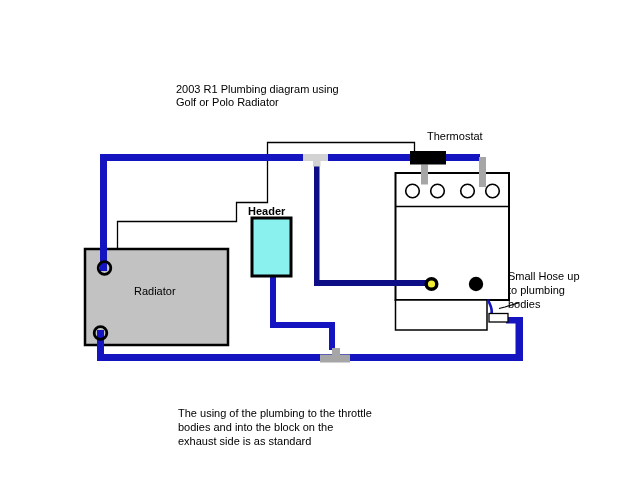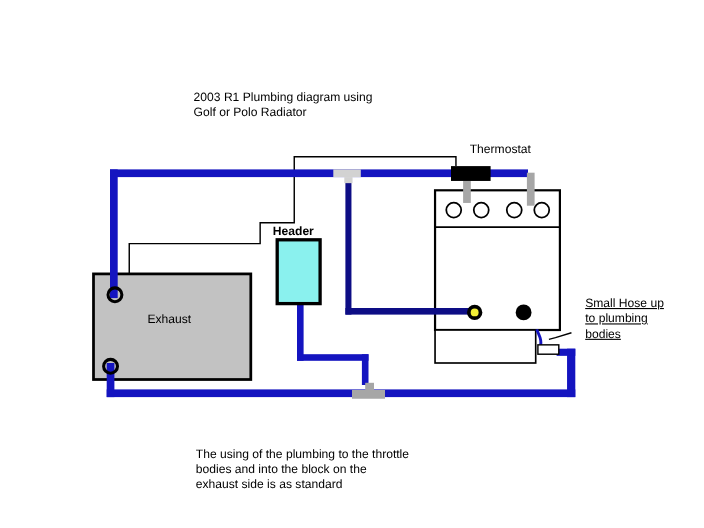--- a/index.html
+++ b/index.html
@@ -13,21 +13,21 @@
   .fit-light{fill:var(--fitting-gray-light);}
   .fit-dark{fill:var(--fitting-gray-dark);}
   .hose-stroke{stroke:var(--hose-blue);fill:none;}
   .ink{stroke:#000;fill:none;}
   .lbl{position:absolute;font-size:11px;line-height:12.5px;white-space:nowrap;}
   .lbl-title{left:176px;top:83px;}
   .lbl-thermostat{left:427px;top:130px;}
   .lbl-header{left:248px;top:205px;font-weight:bold;}
   .lbl-engine{left:407px;top:217px;line-height:13.5px;}
   .lbl-radiator{left:134px;top:285px;}
-  .lbl-smallhose{left:532px;top:269px;line-height:14.2px;text-decoration:underline;}
+  .lbl-smallhose{left:508px;top:269px;line-height:14.2px;}
   .lbl-note{left:178px;top:406px;line-height:14px;}
 </style>
 </head>
 <body>
 
 <div class="canvas">
 
   <svg width="640" height="480" viewBox="0 0 640 480">
 
     <polyline class="ink" stroke-width="1.3" points="117.5,249 117.5,221.5 236.5,221.5 236.5,202.5 267.5,202.5 267.5,142.5 414.5,142.5 414.5,151"></polyline>
@@ -81,21 +81,21 @@
   <div class="lbl lbl-title">
     <div>2003 R1 Plumbing diagram using</div>
     <div>Golf or Polo Radiator</div>
   </div>
 
   <div class="lbl lbl-thermostat">Thermostat</div>
 
   <div class="lbl lbl-header">Header</div>
 
 
-  <div class="lbl lbl-radiator">Exhaust</div>
+  <div class="lbl lbl-radiator">Radiator</div>
 
   <div class="lbl lbl-smallhose">
     <div>Small Hose up</div>
     <div>to plumbing</div>
     <div>bodies</div>
   </div>
 
   <div class="lbl lbl-note">
     <div>The using of the plumbing to the throttle</div>
     <div>bodies and into the block on the</div>

